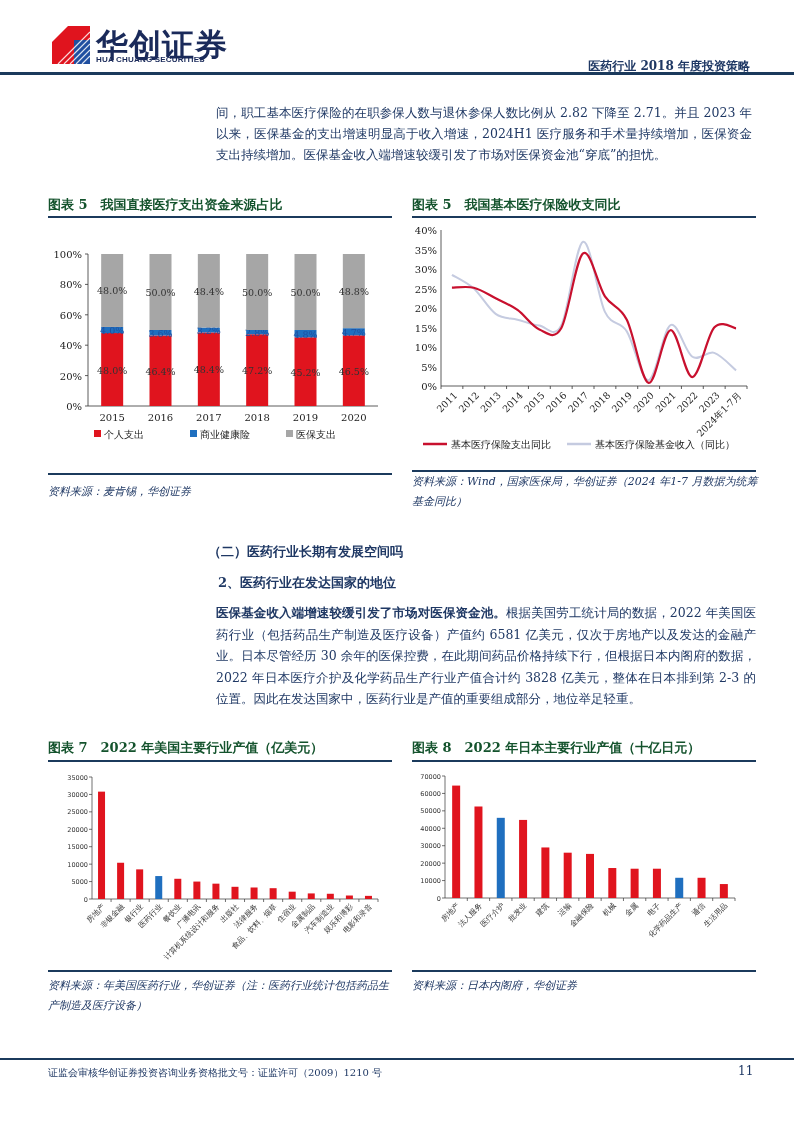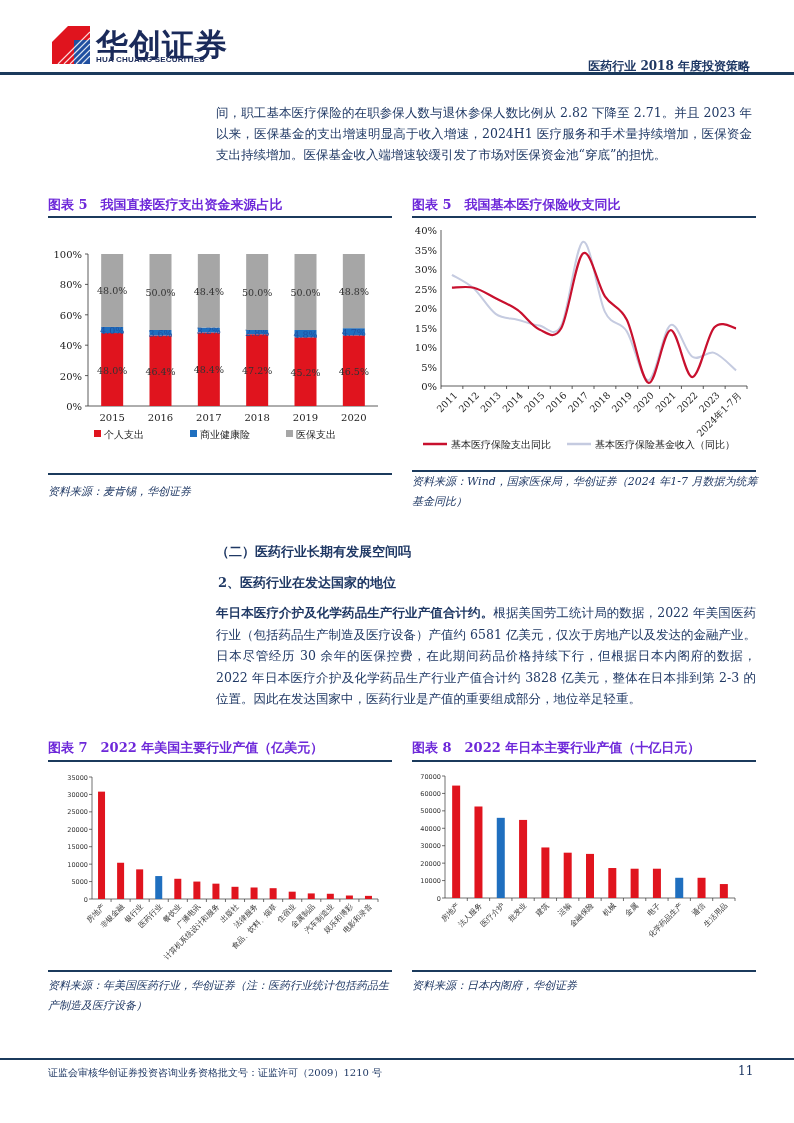--- a/index.html
+++ b/index.html
@@ -4,21 +4,21 @@
 <style>
   * { margin:0; padding:0; box-sizing:border-box; }
   body { width:794px; height:1123px; background:#fff; position:relative; font-family:"DejaVu Serif","Liberation Serif",serif; color:#1f3864; overflow:hidden; }
   .abs { position:absolute; }
   .logo-mark { left:52px; top:26px; width:38px; height:38px; }
   .logo-cn { left:96px; top:24px; font-family:"DejaVu Sans","Liberation Sans",sans-serif; font-weight:bold; font-size:32px; color:#1a2a5a; letter-spacing:1px; }
   .logo-en { left:96px; top:55px; font-family:"Liberation Sans","DejaVu Sans",sans-serif; font-weight:bold; font-size:8px; color:#1a2a5a; letter-spacing:0.2px; }
   .header-title { right:44px; top:58px; font-size:12px; font-weight:bold; color:#1f3864; }
   .header-rule { left:0; top:72px; width:794px; height:3px; background:#1b3a5c; }
   .para { left:216px; width:536px; font-size:12.5px; line-height:21px; color:#1f3864; text-align:justify; }
-  .fig-title { font-size:13px; font-weight:bold; color:#6d28d9; }
+  .fig-title { font-size:13px; font-weight:bold; color:#14532d; }
   .fig-rule { height:2px; background:#1b3a5c; }
   .source { font-size:11px; font-style:italic; color:#1f3864; line-height:20px; }
   .sec-h { font-size:13px; font-weight:bold; color:#1f3864; }
   .footer-rule { left:0; top:1058px; width:794px; height:2px; background:#1b3a5c; }
   .footer-text { left:48px; top:1066px; font-size:10px; color:#1f3864; }
   .page-num { left:738px; top:1064px; font-size:12px; color:#1f3864; }
   svg text { font-family:"DejaVu Serif","Liberation Serif",serif; }
   .sans { font-family:"DejaVu Sans","Liberation Sans",sans-serif !important; }
 </style>
 </head>
@@ -159,25 +159,25 @@
     <text x="315.2142857142857" y="174" text-anchor="end" font-size="9.5" fill="#222" transform="rotate(-45 315.2142857142857 174)">2023</text>
     <text x="337.07142857142856" y="174" text-anchor="end" font-size="9.5" fill="#222" transform="rotate(-45 337.07142857142856 174)">2024年1-7月</text>
     <line x1="18" y1="222" x2="42" y2="222" stroke="#c8102e" stroke-width="2.5"></line>
     <text x="46" y="226" font-size="10" fill="#222" class="sans">基本医疗保险支出同比</text>
     <line x1="162" y1="222" x2="186" y2="222" stroke="#c5cbe0" stroke-width="2.5"></line>
     <text x="190" y="226" font-size="10" fill="#222" class="sans">基本医疗保险基金收入（同比）</text>
   </svg>
 <div class="abs fig-rule" style="left:412px;top:470px;width:344px;"></div>
 <div class="abs source" style="left:412px;top:472px;width:350px;">资料来源：Wind，国家医保局，华创证券（2024 年1-7 月数据为统筹基金同比）</div>
 
-<div class="abs sec-h" style="left:216px;top:543px;text-align:center;">（二）医药行业长期有发展空间吗</div>
+<div class="abs sec-h" style="left:208px;top:543px;text-align:center;">（二）医药行业长期有发展空间吗</div>
 <div class="abs sec-h" style="left:218px;top:574px;">2、医药行业在发达国家的地位</div>
 
 <div class="abs para" style="top:602px;width:540px;line-height:21.5px;">
-  <b>年日本医疗介护及化学药品生产行业产值合计约。</b><span>根据美国劳工统计局的数据，2022 年美国医药行业（包括药品生产制造及医疗设备）产值约 6581 亿美元，仅次于房地产以及发达的金融产业。日本尽管经历 30 余年的医保控费，在此期间药品价格持续下行，但根据日本内阁府的数据，2022 年日本医疗介护及化学药品生产行业产值合计约 3828 亿美元，整体在日本排到第 2-3 的位置。因此在发达国家中，医药行业是产值的重要组成部分，地位举足轻重。</span>
+  <b>医保基金收入端增速较缓引发了市场对医保资金池。</b><span>根据美国劳工统计局的数据，2022 年美国医药行业（包括药品生产制造及医疗设备）产值约 6581 亿美元，仅次于房地产以及发达的金融产业。日本尽管经历 30 余年的医保控费，在此期间药品价格持续下行，但根据日本内阁府的数据，2022 年日本医疗介护及化学药品生产行业产值合计约 3828 亿美元，整体在日本排到第 2-3 的位置。因此在发达国家中，医药行业是产值的重要组成部分，地位举足轻重。</span>
 </div>
 
 <div class="abs fig-title" style="left:48px;top:739px;">图表 7　2022 年美国主要行业产值（亿美元）</div>
 <div class="abs fig-rule" style="left:48px;top:760px;width:344px;"></div>
 <svg class="abs" style="left:48px;top:770px;" width="340" height="200" id="fig7svg">
     <text x="40" y="131.5" text-anchor="end" font-size="6.5" fill="#333" class="sans">0</text>
     <line x1="41" y1="129" x2="44" y2="129" stroke="#333" stroke-width="0.7"></line>
     <text x="40" y="114.07142857142857" text-anchor="end" font-size="6.5" fill="#333" class="sans">5000</text>
     <line x1="41" y1="111.57142857142857" x2="44" y2="111.57142857142857" stroke="#333" stroke-width="0.7"></line>
     <text x="40" y="96.64285714285714" text-anchor="end" font-size="6.5" fill="#333" class="sans">10000</text>

